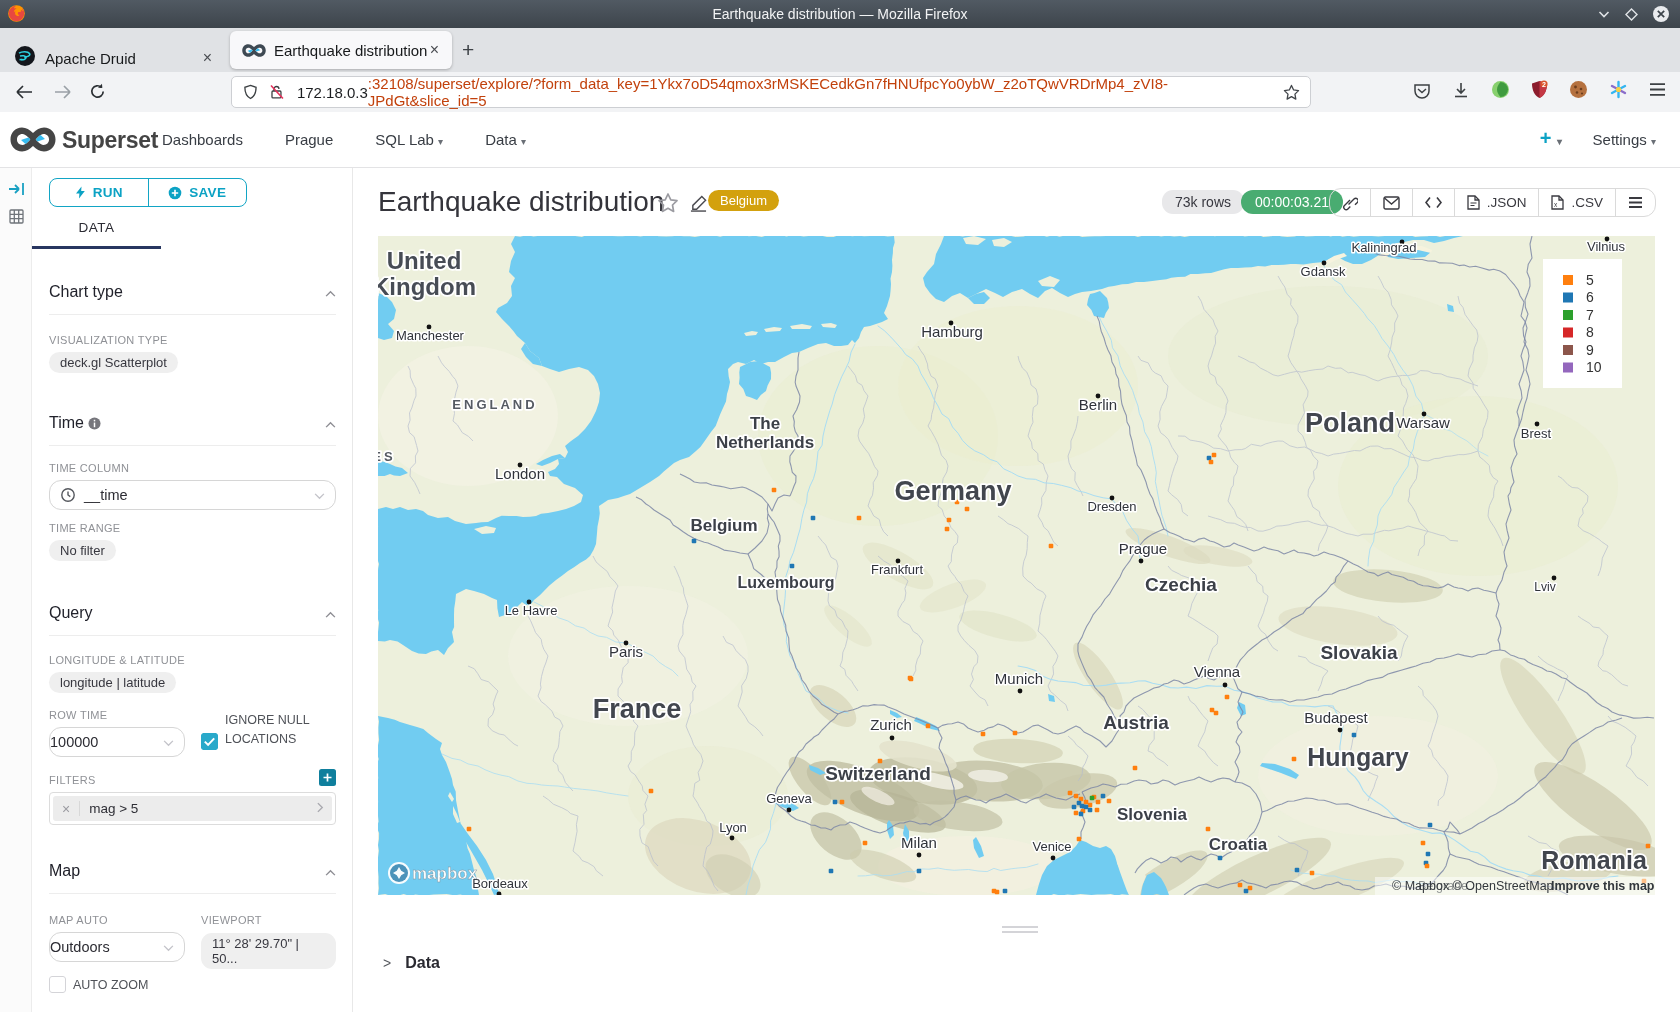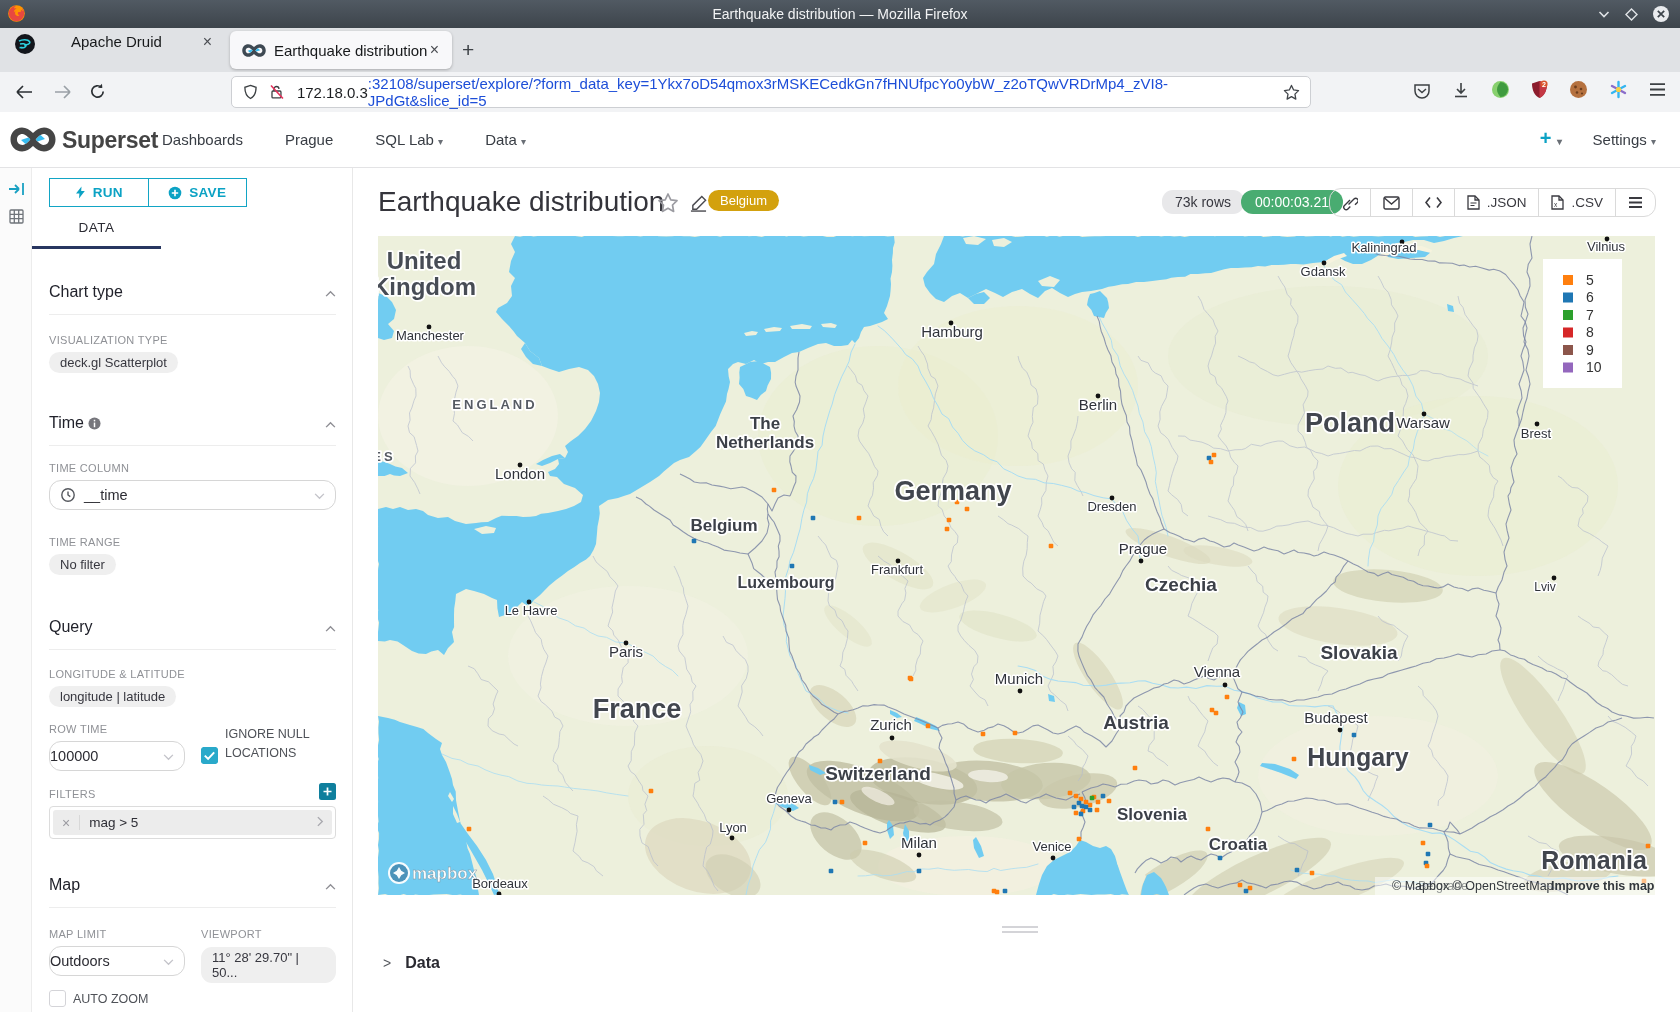--- a/index.html
+++ b/index.html
@@ -1,32 +1,32 @@
 <!DOCTYPE html>
 <html><head><meta charset="utf-8"><title>Earthquake distribution</title>
 <style>
 * { margin:0; padding:0; box-sizing:border-box; }
 html,body { width:1680px; height:1012px; overflow:hidden; font-family:"Liberation Sans", sans-serif; background:#fff; }
 .titlebar { position:absolute; left:0; top:0; width:1680px; height:28px;
   background:linear-gradient(#515a63,#3d444b); color:#eef0f2; }
 .titlebar .ttl { position:absolute; left:0; right:0; top:6px; text-align:center; font-size:14px; color:#f2f3f4; }
 .winbtns { position:absolute; right:10px; top:5px; display:flex; gap:14px; align-items:center; }
 .tabbar { position:absolute; left:0; top:28px; width:1680px; height:44px; background:#e0e2e5; }
-.tab1 { position:absolute; left:8px; top:5px; width:216px; height:34px; display:flex; align-items:flex-start; font-size:15px; color:#17191b;gap:26px; }
+.tab1 { position:absolute; left:8px; top:5px; width:216px; height:34px; display:flex; align-items:flex-end; font-size:15px; color:#17191b; }
 .tabactive { position:absolute; left:230px; top:3px; width:222px; height:38px; background:#f8f8fa; border-radius:6px;
   box-shadow:0 1px 3px rgba(0,0,0,.25); display:flex; align-items:center; font-size:15px; color:#17191b; }
 .urlbar { position:absolute; left:0; top:72px; width:1680px; height:50px; background:#f2f3f5; border-bottom:1px solid #d0d2d6; }
 .urlfield { position:absolute; left:231px; top:4px; width:1080px; height:32px; background:#fff; border:1px solid #cdcfd3; border-radius:5px;
   display:flex; align-items:center; font-size:15px; }
 .navbar { position:absolute; left:0; top:112px; width:1680px; height:56px; background:#fff; border-bottom:1px solid #e3e3e5; }
 .navitem { color:#383d44; font-size:15px; }
 .body-row { position:absolute; left:0; top:168px; width:1680px; height:844px; }
 .rail { position:absolute; left:0; top:0; width:32px; height:844px; background:#fbfbfb; border-right:1px solid #ececec; }
 .sidebar { position:absolute; left:32px; top:0; width:321px; height:844px; background:#fff; border-right:1px solid #e8e8e8; }
-.runsave { position:absolute; left:17px; top:10px; width:198px; height:29px; border:1px solid #12a5c5; border-radius:0; display:flex; }
+.runsave { position:absolute; left:17px; top:10px; width:198px; height:29px; border:1px solid #12a5c5; border-radius:8px; display:flex; }
 .runsave .half { flex:1; display:flex; align-items:center; justify-content:center; color:#0ba2c4; font-size:13.5px; font-weight:bold; letter-spacing:.3px; }
 .runsave .half+.half { border-left:1px solid #12a5c5; }
 .datatab { position:absolute; left:0px; top:52px; width:129px; text-align:center; font-size:13.5px; color:#2b2b33; letter-spacing:.5px; }
 .datatab:after { content:""; position:absolute; left:0; right:0; top:26px; height:3px; background:#283660; }
 .sechdr { display:flex; align-items:center; font-size:16px; color:#21222b; height:24px; }
 .divider { height:1px; background:#ededed; margin:10px 0 0 0; }
 .lbl { font-size:11px; color:#8f9196; letter-spacing:.3px; margin-bottom:6px; }
 .pill { display:inline-block; background:#efefef; border-radius:11px; font-size:13px; color:#37373f; padding:3px 11px; }
 .selbox { height:30px; border:1px solid #d6d6d6; border-radius:12px; background:#fff; display:flex; align-items:center; font-size:14.5px; color:#2c2c33; }
 .chev { color:#b9b9bf; }
@@ -99,21 +99,21 @@
   <div class="urlfield">
     <svg width="15" height="16" viewBox="0 0 16 16" style="margin-left:11px">
         <path d="M8,1 L14,3 C14,9 12,13 8,15 C4,13 2,9 2,3 Z" fill="none" stroke="#3c4043" stroke-width="1.4"></path>
       </svg>
     <svg width="16" height="16" viewBox="0 0 16 16" style="margin-left:11px">
         <rect x="3" y="7" width="9" height="7" rx="1" fill="none" stroke="#3c4043" stroke-width="1.3"></rect>
         <path d="M5,7 V5 a2.5,2.5 0 0,1 5,0" fill="none" stroke="#3c4043" stroke-width="1.3"></path>
         <path d="M2,1.5 L14,14.5" stroke="#e4315b" stroke-width="1.6"></path>
       </svg>
     <span style="margin-left:12px;color:#1c1e21">172.18.0.3</span>
-      <span style="color:#1d4ed8">:32108/superset/explore/?form_data_key=1Ykx7oD54qmox3rMSKECedkGn7fHNUfpcYo0ybW_z2oTQwVRDrMp4_zVI8-JPdGt&amp;slice_id=5</span>
+      <span style="color:#c2410c">:32108/superset/explore/?form_data_key=1Ykx7oD54qmox3rMSKECedkGn7fHNUfpcYo0ybW_z2oTQwVRDrMp4_zVI8-JPdGt&amp;slice_id=5</span>
     <svg width="17" height="17" viewBox="0 0 18 18" style="margin-left:auto;margin-right:10px">
         <path d="M9,1.5 L11.3,6.3 16.5,7 12.7,10.7 13.6,16 9,13.4 4.4,16 5.3,10.7 1.5,7 6.7,6.3 Z" fill="none" stroke="#41454a" stroke-width="1.4" stroke-linejoin="round"></path>
       </svg>
   </div>
   <div style="position:absolute;right:14px;top:8px;display:flex;gap:21px;align-items:center">
     <svg width="18" height="18" viewBox="0 0 18 18">
         <path d="M2,4 h14 v6 a7,7 0 0,1 -14,0 Z" fill="none" stroke="#3c4043" stroke-width="1.5"></path>
         <path d="M5,8 l4,3.5 4,-3.5" fill="none" stroke="#3c4043" stroke-width="1.5"></path>
       </svg>
     <svg width="18" height="18" viewBox="0 0 18 18">
@@ -210,21 +210,21 @@
               <path d="M1,7 L6,2 L11,7" stroke="#8d8d93" stroke-width="1.6" fill="none"></path>
             </svg></span></div>
       <div class="divider"></div>
       <div style="margin-top:16px" class="lbl">TIME COLUMN</div>
       <div class="selbox"><svg width="14" height="14" viewBox="0 0 14 14" style="margin:0 9px 0 11px">
             <circle cx="7" cy="7" r="6.2" fill="none" stroke="#55585e" stroke-width="1.4"></circle>
             <path d="M7,3.5 V7 L9.3,8.6" stroke="#55585e" stroke-width="1.4" fill="none"></path>
           </svg>__time<span style="margin-left:auto;margin-right:10px" class="chev"><svg width="11" height="7" viewBox="0 0 12 8">
               <path d="M1,1 L6,6 L11,1" stroke="#c3c3c9" stroke-width="1.5" fill="none"></path>
             </svg></span></div>
-      <div style="margin-top:26px" class="lbl">TIME RANGE</div>
+      <div style="margin-top:12px" class="lbl">TIME RANGE</div>
       <span class="pill">No filter</span>
 
       <div class="sechdr" style="margin-top:40px">Query<span style="margin-left:auto"><svg width="11" height="7" viewBox="0 0 12 8">
               <path d="M1,7 L6,2 L11,7" stroke="#8d8d93" stroke-width="1.6" fill="none"></path>
             </svg></span></div>
       <div class="divider"></div>
       <div style="margin-top:18px" class="lbl">LONGITUDE &amp; LATITUDE</div>
       <span class="pill">longitude | latitude</span>
 
       <div style="display:flex;margin-top:16px">
@@ -259,21 +259,21 @@
               </svg></span>
         </div>
       </div>
 
       <div class="sechdr" style="margin-top:34px">Map<span style="margin-left:auto"><svg width="11" height="7" viewBox="0 0 12 8">
               <path d="M1,7 L6,2 L11,7" stroke="#8d8d93" stroke-width="1.6" fill="none"></path>
             </svg></span></div>
       <div class="divider"></div>
       <div style="display:flex;margin-top:20px">
         <div style="width:152px">
-          <div class="lbl">MAP LIMIT</div>
+          <div class="lbl">MAP AUTO</div>
           <div class="selbox" style="width:136px">Outdoors<span style="margin-left:auto;margin-right:10px"><svg width="11" height="7" viewBox="0 0 12 8">
                   <path d="M1,1 L6,6 L11,1" stroke="#c3c3c9" stroke-width="1.5" fill="none"></path>
                 </svg></span></div>
           <div style="display:flex;align-items:center;margin-top:14px">
             <svg class="chk" width="17" height="17" viewBox="0 0 17 17" style="margin-right:7px">
                 <rect x="0.5" y="0.5" width="16" height="16" rx="2.5" fill="#fff" stroke="#d4d4d8"></rect>
               </svg>
             <span style="font-size:12.5px;color:#4f5258">AUTO ZOOM</span>
           </div>
         </div>

